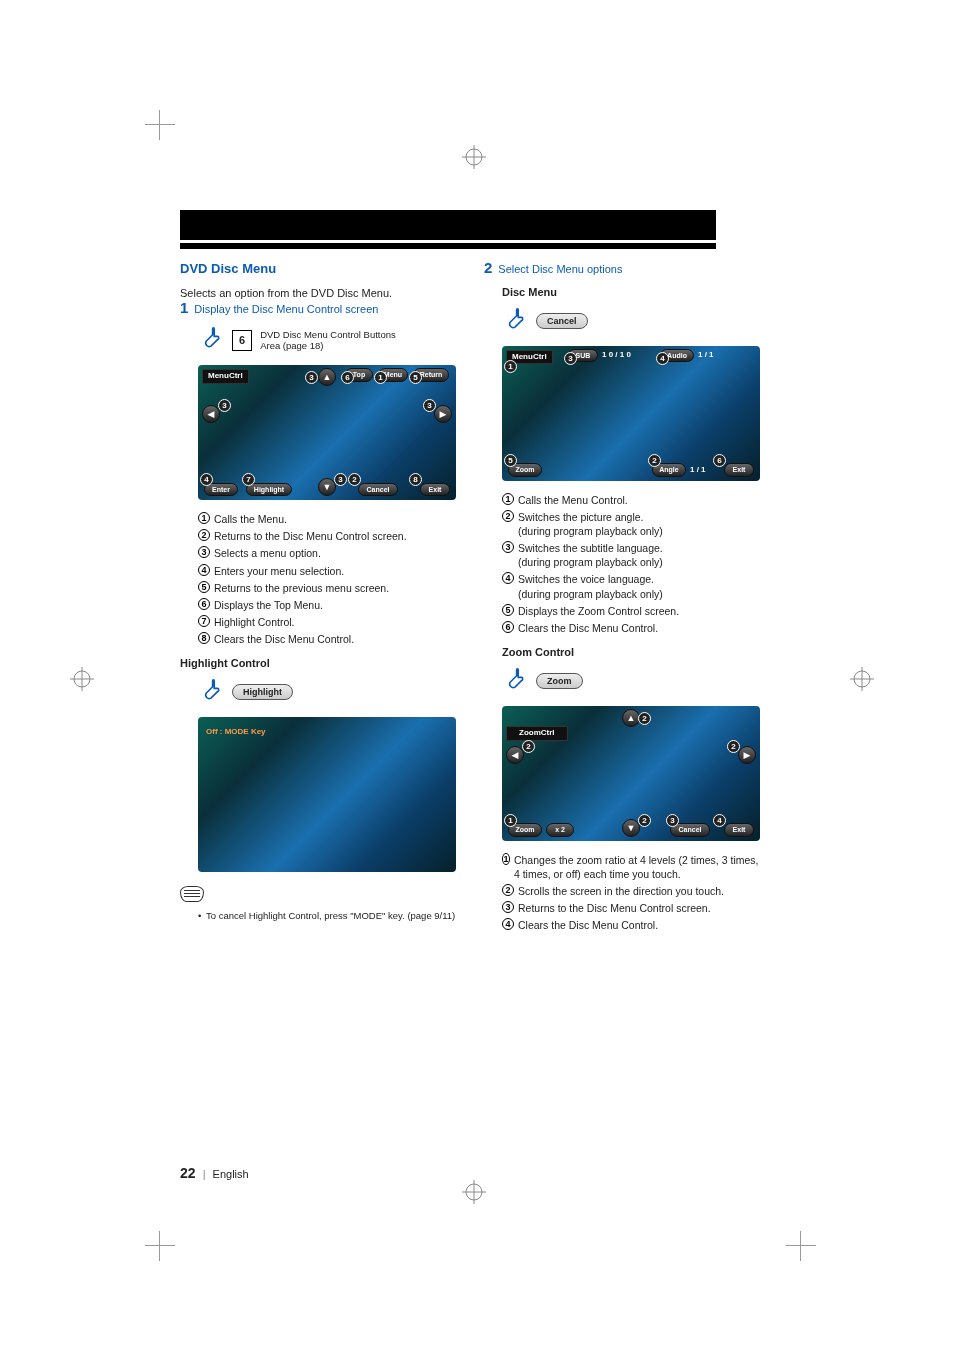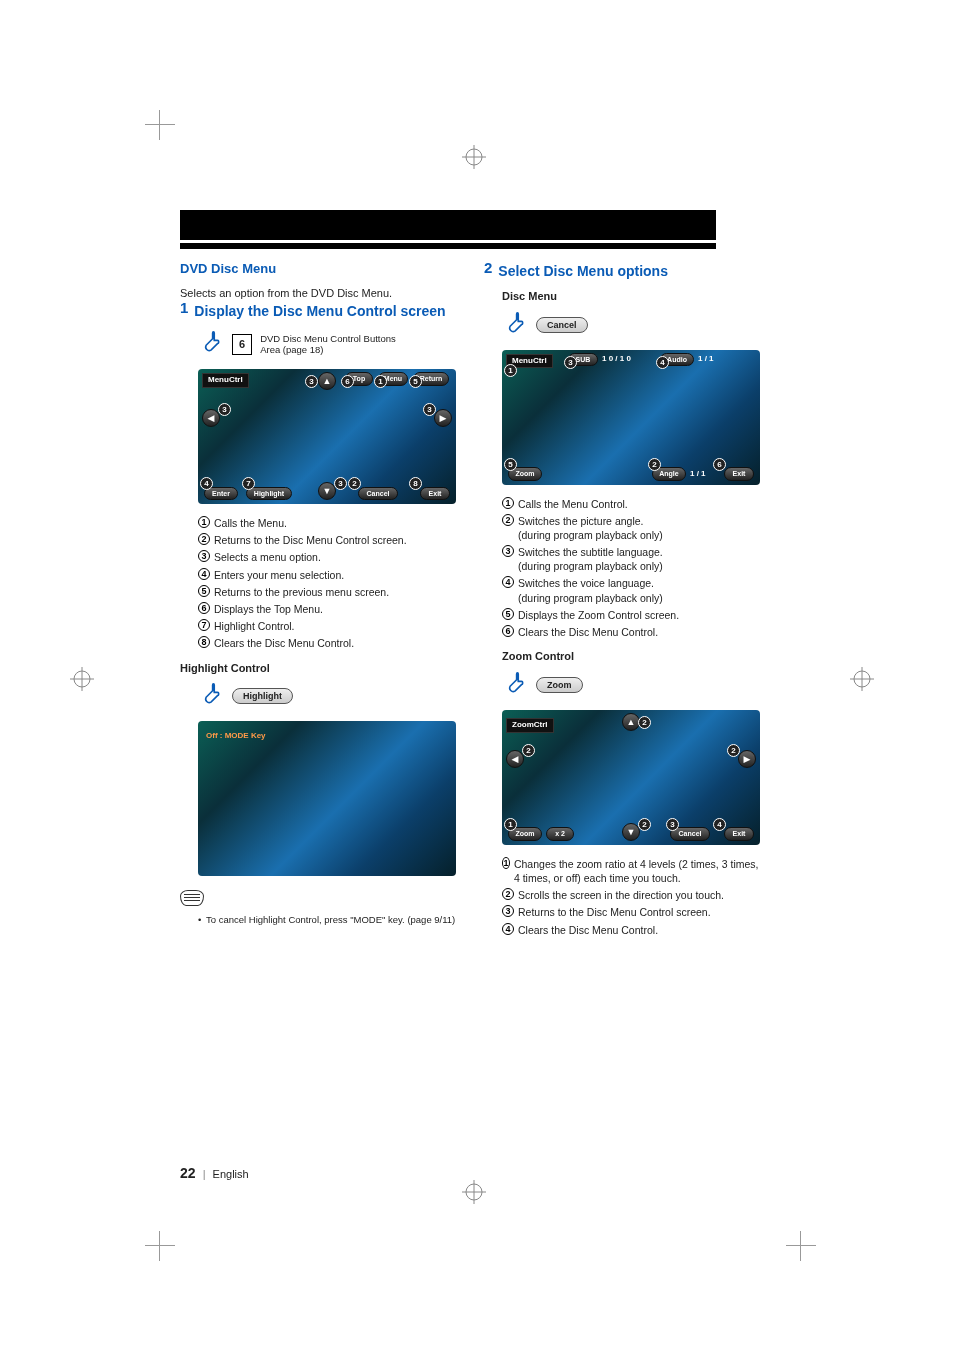--- a/index.html
+++ b/index.html
@@ -12,21 +12,21 @@
   .regmark.bottom { top: 1180px; left: 462px; }
   .regmark svg { width: 24px; height: 24px; }
   .bar1 { position: absolute; left: 180px; top: 210px; right: 180px; height: 30px; background: #000; }
   .bar2 { position: absolute; left: 180px; top: 243px; right: 180px; height: 6px; background: #000; }
   .content { position: absolute; left: 180px; top: 260px; right: 180px; display: flex; gap: 28px; }
   .col { flex: 1; font-size: 11px; line-height: 1.35; }
   .section-title { color: #0a5bb5; font-weight: bold; font-size: 13px; margin-bottom: 8px; }
   .intro { }
   .step { display: flex; align-items: flex-start; gap: 6px; margin-bottom: 8px; }
   .stepnum { font-weight: bold; color: #0a5bb5; font-size: 15px; line-height: 1; }
-  .steptext { font-weight: bold; color: #0a5bb5; font-size: 14px; padding-top: 2px; }
+  .steptext { font-weight: normal; color: #0a5bb5; font-size: 11px; padding-top: 2px; }
   .touch-row { display: flex; align-items: center; gap: 8px; margin: 6px 0 10px 18px; }
   .hand-icon svg { width: 26px; height: 26px; stroke: #0a5bb5; fill: none; stroke-width: 2; }
   .keycap { border: 1px solid #000; padding: 2px 6px; font-weight: bold; font-size: 11px; }
   .caption { font-size: 9.5px; line-height: 1.2; color: #222; }
   .pillbtn { display: inline-block; background: linear-gradient(#eee,#ccc); border: 1px solid #555; border-radius: 10px; padding: 1px 10px; font-size: 9px; font-weight: bold; }
   .screenshot { position: relative; width: 258px; height: 135px; margin: 6px 0 12px 18px; border-radius: 4px; overflow: hidden; background: linear-gradient(135deg,#0b5f55 0%,#0a2f3a 25%,#1a6faf 55%,#0b3f6a 75%,#05202a 100%); color: #fff; font-size: 8px; }
   .screenshot.menuctrl .tag { position:absolute; left:4px; top:4px; background:#111; color:#fff; padding:1px 5px; font-size:8px; border:1px solid #333; font-weight:bold; }
   .circnum { display:inline-block; width:13px; height:13px; border:1px solid #fff; border-radius:50%; background:#222; color:#fff; font-size:8px; text-align:center; line-height:11px; font-weight:bold; }
   .circnum.text { border-color:#000; background:#fff; color:#000; width:12px; height:12px; line-height:10px; font-size:9px; }
   .sbtn { position:absolute; background:linear-gradient(#666,#222); border:1px solid #111; color:#fff; border-radius:9px; font-size:7px; font-weight:bold; text-align:center; padding:1px 0; }
@@ -250,21 +250,21 @@
 
     <div class="subhead" style="margin-left:18px">Zoom Control</div>
     <div class="touch-row">
       <span class="hand-icon"><svg viewBox="0 0 32 32">
               <path d="M10 20 L18 12 L18 5 C18 3 20 3 20 5 L20 14 L24 14 C26 14 26 18 24 18 L16 26 C12 28 8 24 10 20 Z"></path>
             </svg></span>
       <span class="pillbtn">Zoom</span>
     </div>
 
     <div class="screenshot">
-      <span class="tag" style="position:absolute;left:4px;top:8px;background:#111;color:#fff;padding:1px 5px;font-size:8px;border:1px solid #333;font-weight:bold">ZoomCtrl</span>
+      <span class="tag" style="position:absolute;left:4px;top:20px;background:#111;color:#fff;padding:1px 12px;font-size:8px;border:1px solid #333;font-weight:bold">ZoomCtrl</span>
       <div class="arrow" style="left:120px;top:3px">▲</div>
       <span class="circnum" style="position:absolute;left:136px;top:6px">2</span>
       <div class="arrow" style="left:4px;top:40px">◀</div>
       <span class="circnum" style="position:absolute;left:20px;top:34px">2</span>
       <div class="arrow" style="right:4px;top:40px">▶</div>
       <span class="circnum" style="position:absolute;right:20px;top:34px">2</span>
       <div class="sbtn" style="left:6px;bottom:4px;width:34px">Zoom</div>
       <span class="circnum" style="position:absolute;left:2px;bottom:14px">1</span>
       <div class="sbtn" style="left:44px;bottom:4px;width:28px">x 2</div>
       <div class="arrow" style="left:120px;bottom:4px">▼</div>

